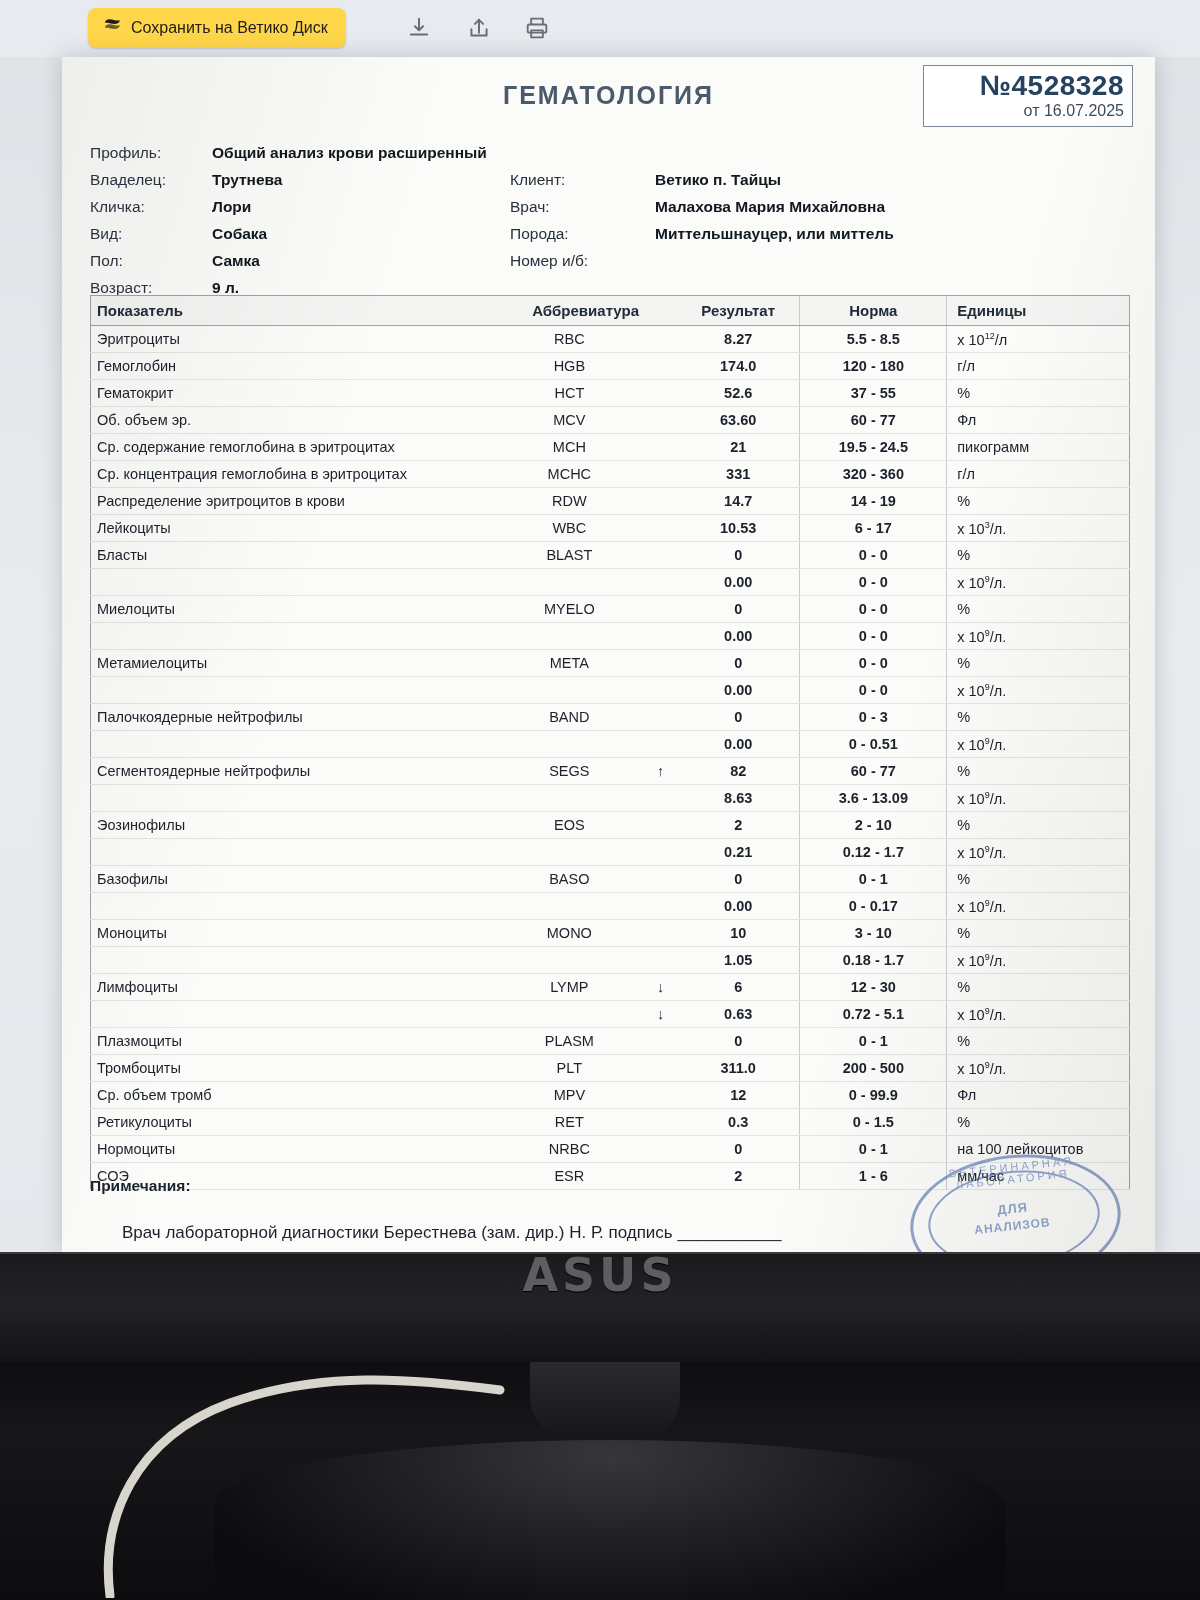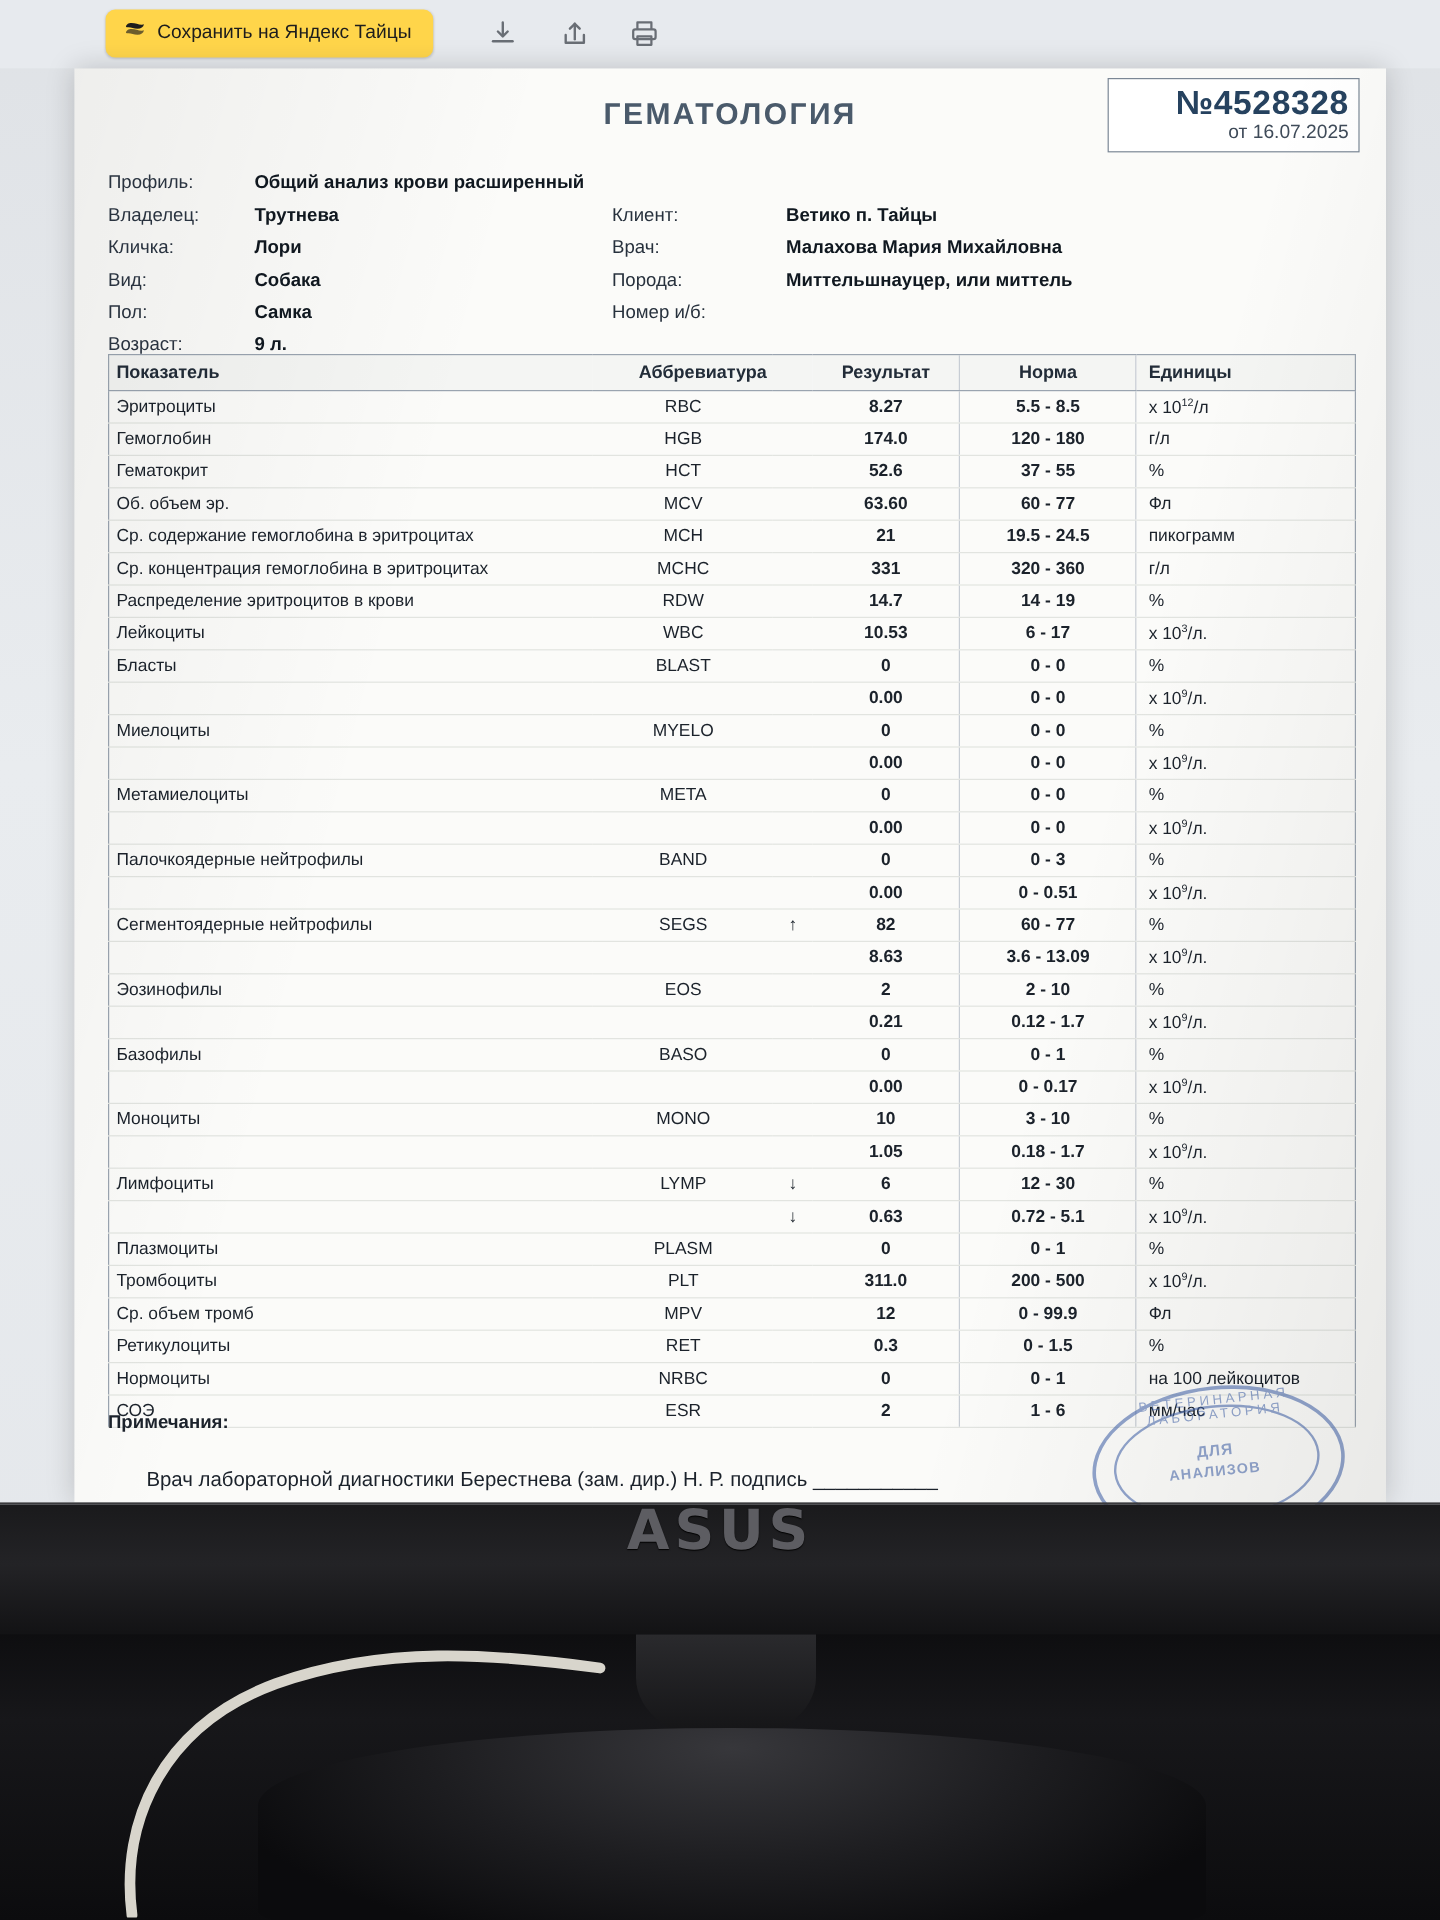--- a/index.html
+++ b/index.html
@@ -265,21 +265,21 @@
 <div id="screen">
 
   <div id="toolbar">
     <div id="yadisk">
       <span>
         <svg width="20" height="20" viewBox="0 0 20 20">
           <path d="M3 6.5 C3 4.5 5 3.2 7.6 3.2 C11 3.2 13 4.6 16.2 4.6 C17 4.6 17.6 4.4 18 4.2 C17.4 6.6 15.6 8 12.6 8 C9.4 8 7.6 6.7 5 6.7 C4.2 6.7 3.5 6.6 3 6.5 Z" fill="#1d1d1d"></path>
           <path d="M3 11.5 C3 9.5 5 8.2 7.6 8.2 C11 8.2 13 9.6 16.2 9.6 C17 9.6 17.6 9.4 18 9.2 C17.4 11.6 15.6 13 12.6 13 C9.4 13 7.6 11.7 5 11.7 C4.2 11.7 3.5 11.6 3 11.5 Z" fill="#1d1d1d" opacity=".65"></path>
         </svg>
       </span>
-      <span>Сохранить на Яндекс Тайцы</span>
+      <span>Сохранить на Ветико Диск</span>
     </div>
 
     <span class="tbicon" style="left:405px">
       <svg width="28" height="28" viewBox="0 0 24 24" fill="none" stroke="#3a3f47" stroke-width="1.7" stroke-linecap="round" stroke-linejoin="round">
         <path d="M12 4v9"></path>
           <path d="M8.5 10.5 12 14l3.5-3.5"></path>
           <path d="M5 17.5h14"></path>
       </svg>
     </span>
     <span class="tbicon" style="left:465px">

